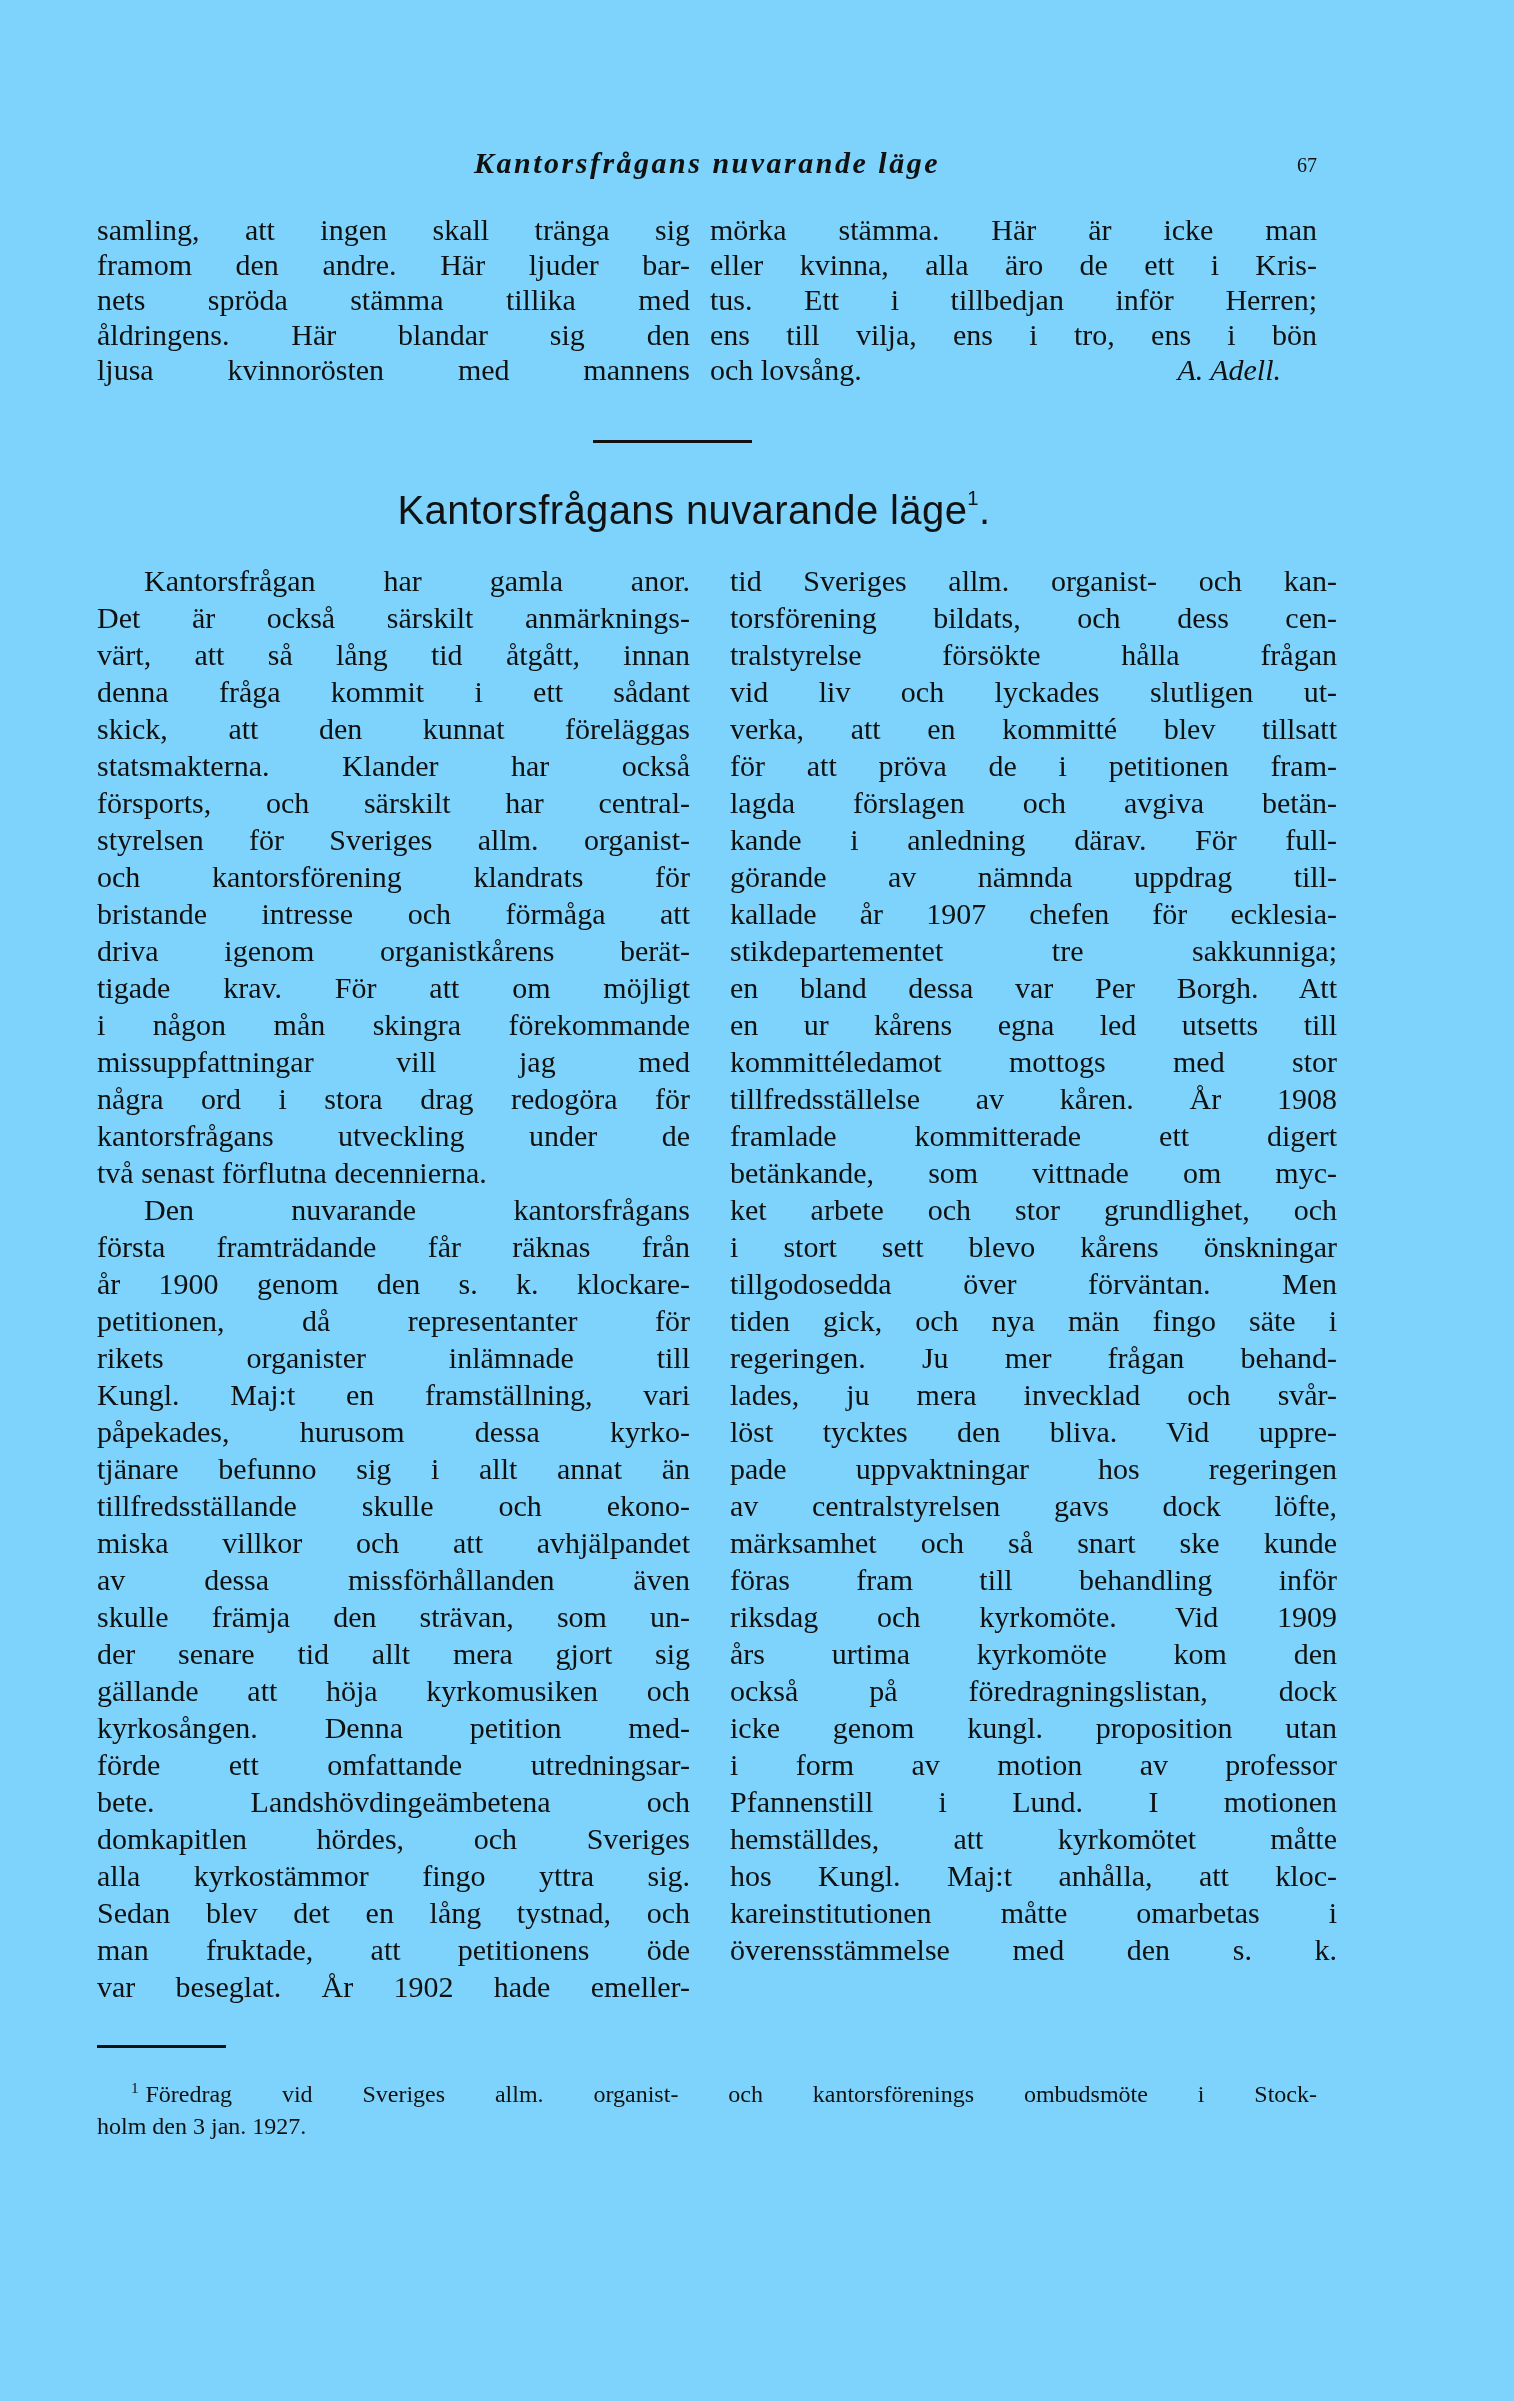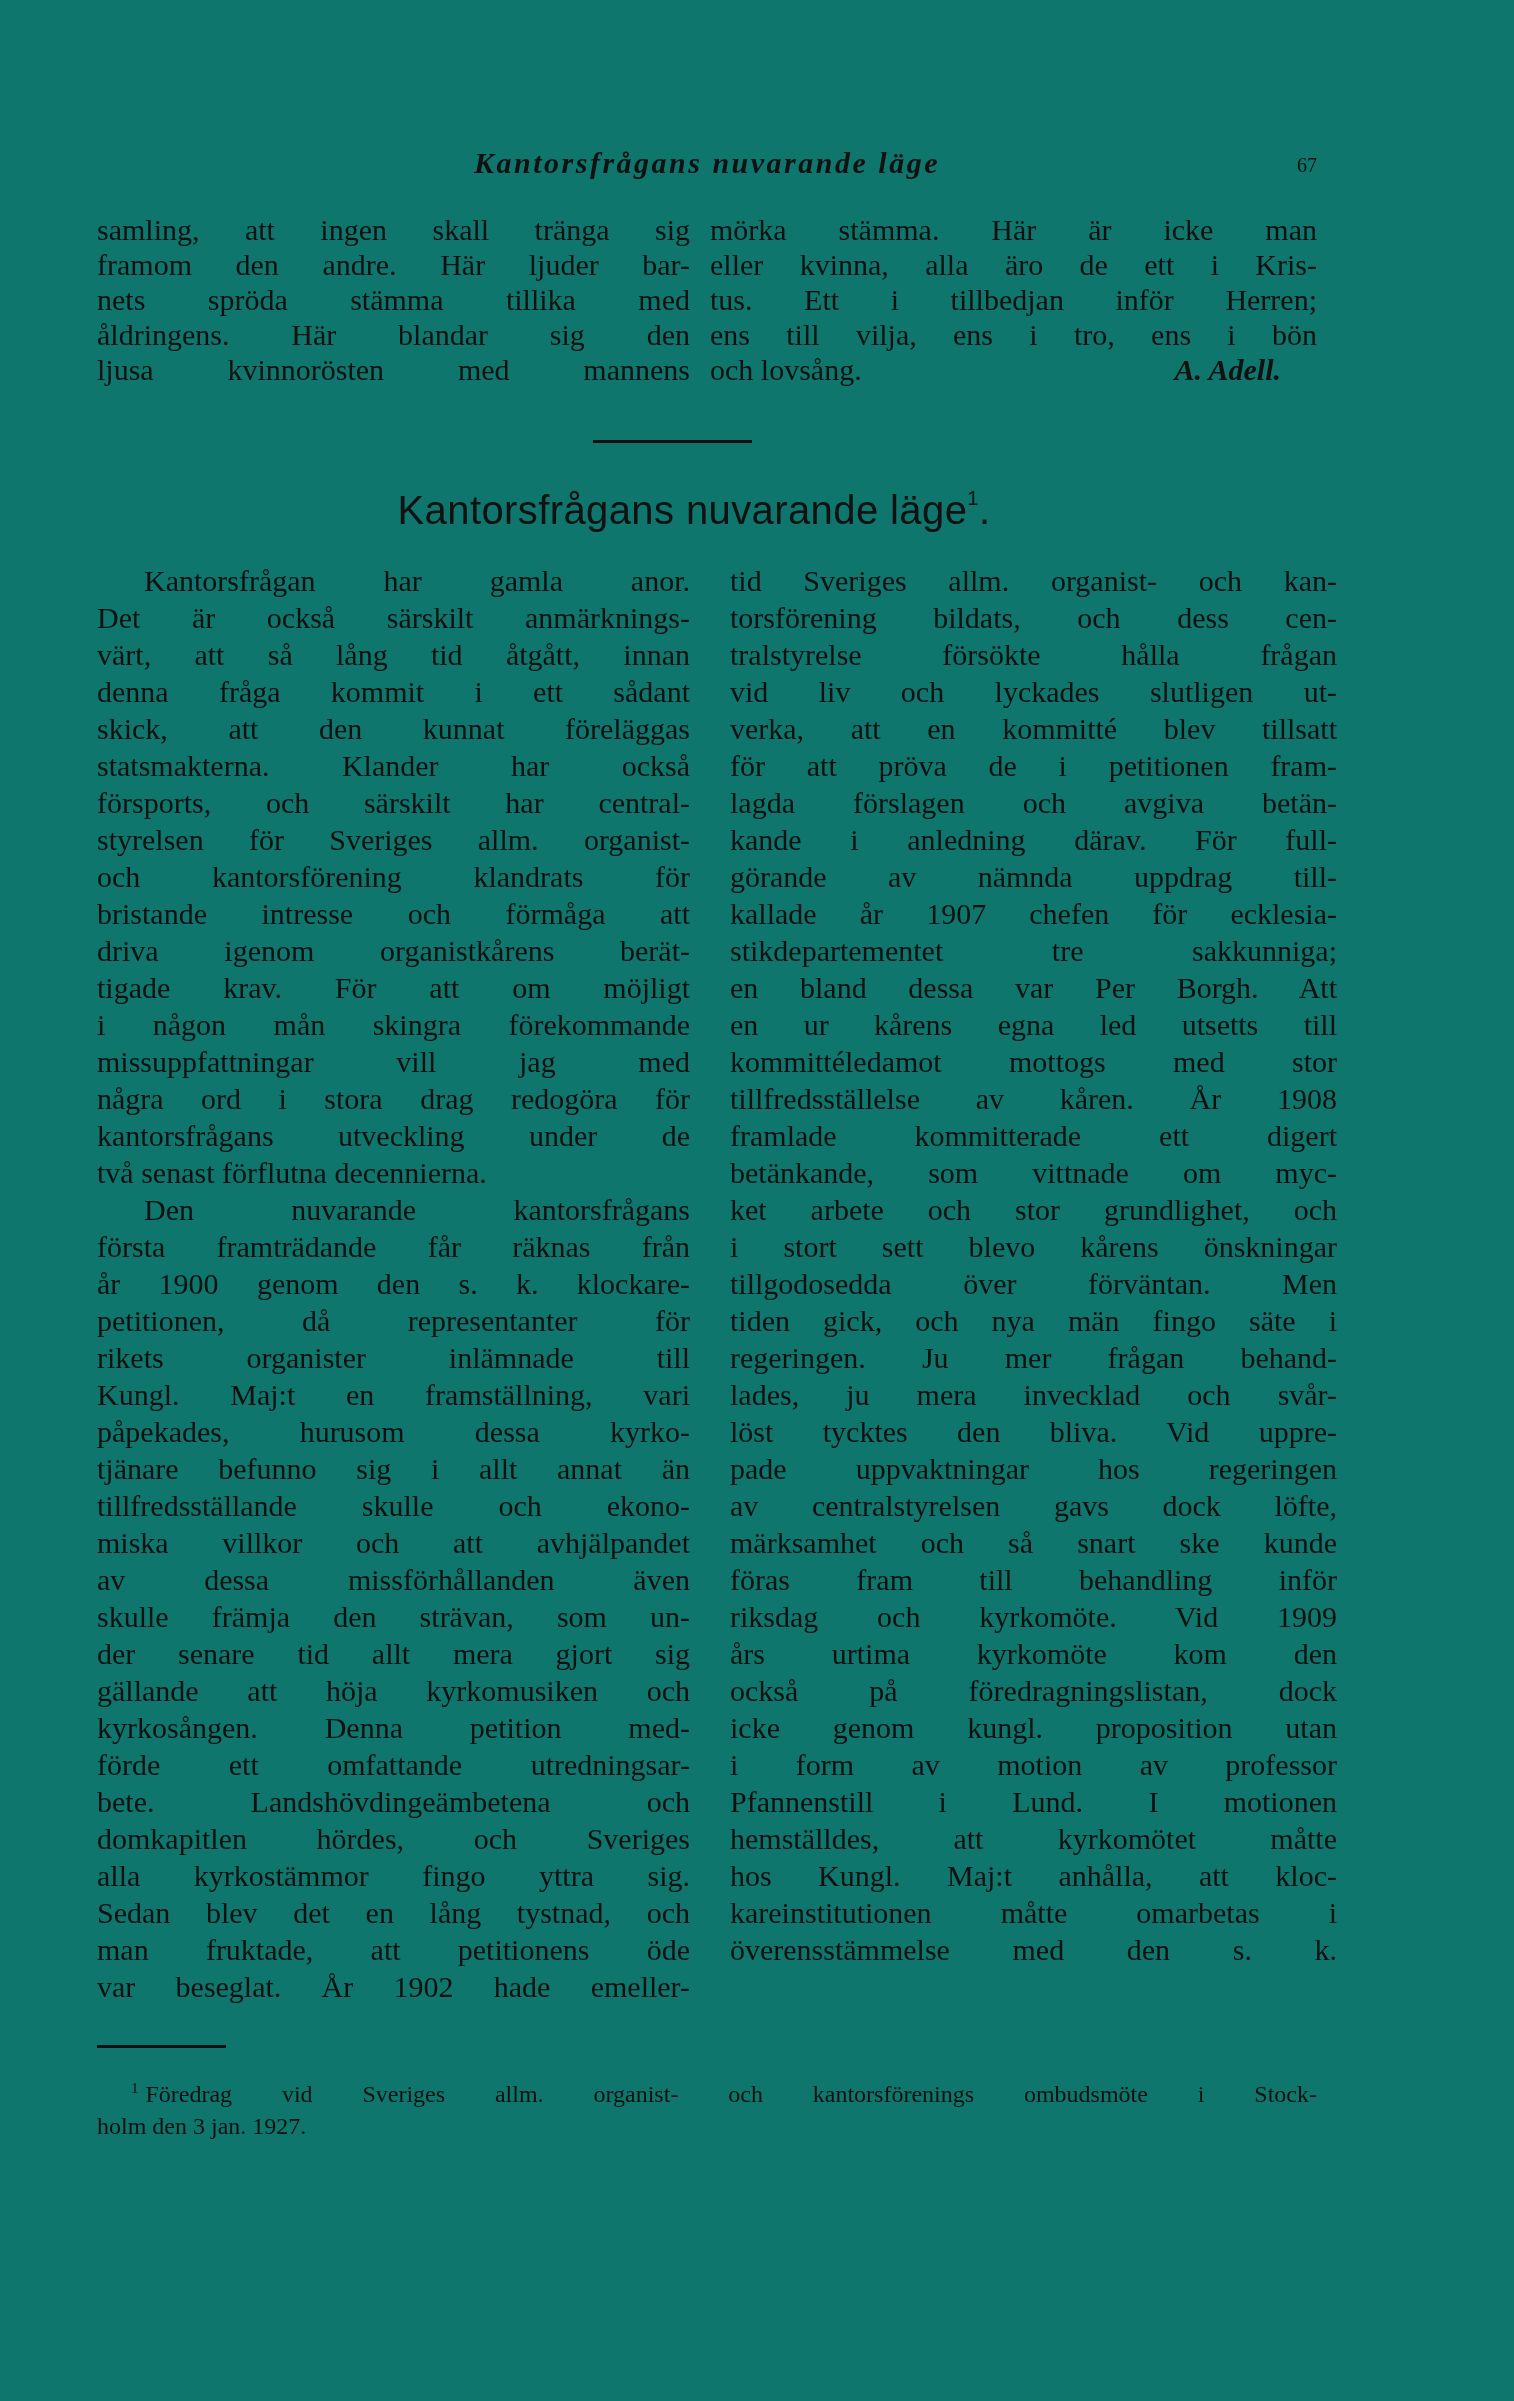--- a/index.html
+++ b/index.html
@@ -1,33 +1,33 @@
 <!DOCTYPE html>
 <html style="font-size:13.6px"><head>
 <meta charset="utf-8">
 <style>
   html, body { margin: 0; padding: 0; background: #ffffff; }
   body { width: 1515px; height: 2401px; position: relative; overflow: hidden;
          font-family: "Liberation Serif", "DejaVu Serif", serif; color: #111; }
-  .page { position: absolute; left: 0; top: 0; width: 1515px; height: 2401px; background: #0f766e; }
+  .page { position: absolute; left: 0; top: 0; width: 1515px; height: 2401px; background: #7dd3fc; }
 
   .running-head { position: absolute; top: 146px; left: 97px; width: 1220px; height: 42px; }
   .running-title { position: absolute; left: 0; right: 0; text-align: center; top: 0;
                    font-style: italic; font-weight: bold; font-size: 30px; letter-spacing: 2.5px; }
   .page-number { position: absolute; right: 0; top: 8px; font-size: 20px; }
 
   .col { position: absolute; font-size: 30px; text-align: justify; }
   .col .line { display: block; white-space: nowrap; text-align-last: justify; text-align: justify; overflow: visible; }
   .col .line.last { text-align-last: left; }
   .col .line.indent { padding-left: 47px; }
   .col .line.signed { text-align-last: left; position: relative; }
 
   .cont-left  { left: 97px; top: 212px; width: 593px; line-height: 35px; }
   .cont-right { left: 710px; top: 212px; width: 607px; line-height: 35px; }
-  .signature { position: absolute; right: 36px; top: 0; font-style: italic; font-weight: bold; }
+  .signature { position: absolute; right: 36px; top: 0; font-style: italic; }
 
   .section-rule { position: absolute; left: 593px; top: 440px; width: 159px; height: 2.5px; background: #111; }
 
   .article-title { position: absolute; left: 0; width: 1388px; top: 487px; text-align: center;
                    font-family: "Liberation Sans", "DejaVu Sans", sans-serif; font-size: 40px; letter-spacing: 0.4px; }
   .article-title sup { font-size: 20.3px; vertical-align: 18.6px; }
 
   .body-left  { left: 97px; top: 562px; width: 593px; line-height: 37px; }
   .body-right { left: 710px; top: 562px; width: 607px; line-height: 37px; margin-left: 20px; }
 

